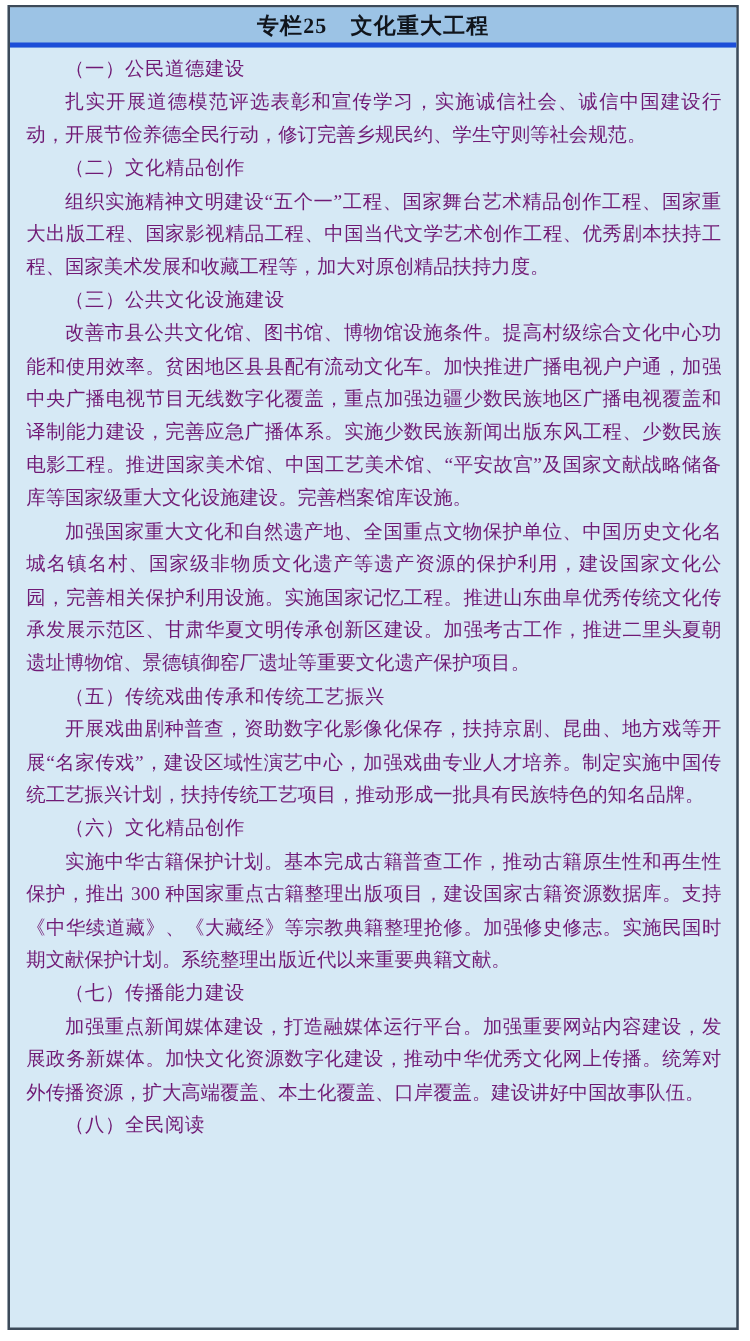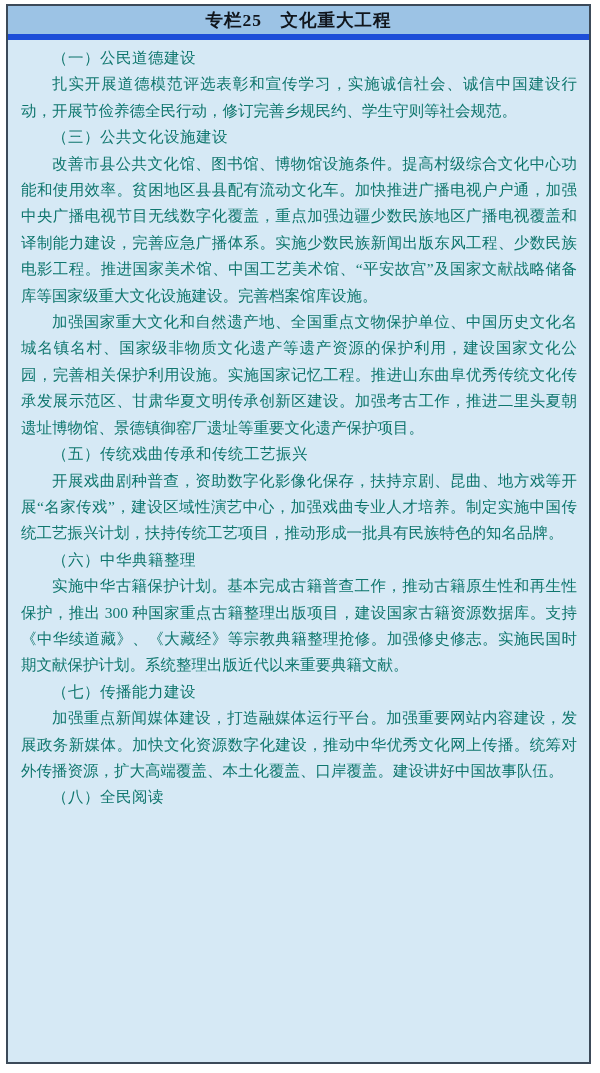--- a/index.html
+++ b/index.html
@@ -16,34 +16,34 @@
     left: 6px;
     top: 4px;
     width: 585px;
     height: 1060px;
     border: 2px solid #3c4a59;
     background: #d6e9f5;
     box-sizing: border-box;
   }
   .panel-header {
     background: #9cc3e5;
-    border-bottom: 6px solid #1d4ed8;
+    border-bottom: 4px solid #1d4ed8;
     height: 28px;
     line-height: 28px;
     text-align: center;
     font-weight: bold;
     font-size: 17.5px;
     color: #10151c;
     letter-spacing: 1px;
   }
   .panel-body {
     padding: 5px 12px 0 13px;
     font-size: 15.5px;
     line-height: 26.4px;
-    color: #0f766e;
+    color: #701a75;
     text-align: justify;
   }
   .section-heading {
     text-indent: 2em;
     letter-spacing: 0.5px;
   }
   .section-paragraph {
     margin: 0;
     text-indent: 2em;
     font-family: Liberation Serif, serif;
@@ -54,37 +54,41 @@
 
 <div class="panel">
   <div class="panel-header">专栏25　文化重大工程</div>
   <div class="panel-body">
 
     <div class="section">
       <div class="section-heading">（一）公民道德建设</div>
       <p class="section-paragraph">扎实开展道德模范评选表彰和宣传学习，实施诚信社会、诚信中国建设行动，开展节俭养德全民行动，修订完善乡规民约、学生守则等社会规范。</p>
     </div>
 
+    <div class="section">
+      <div class="section-heading">（二）文化精品创作</div>
+      <p class="section-paragraph">组织实施精神文明建设“五个一”工程、国家舞台艺术精品创作工程、国家重大出版工程、国家影视精品工程、中国当代文学艺术创作工程、优秀剧本扶持工程、国家美术发展和收藏工程等，加大对原创精品扶持力度。</p>
+    </div>
 
     <div class="section">
       <div class="section-heading">（三）公共文化设施建设</div>
       <p class="section-paragraph">改善市县公共文化馆、图书馆、博物馆设施条件。提高村级综合文化中心功能和使用效率。贫困地区县县配有流动文化车。加快推进广播电视户户通，加强中央广播电视节目无线数字化覆盖，重点加强边疆少数民族地区广播电视覆盖和译制能力建设，完善应急广播体系。实施少数民族新闻出版东风工程、少数民族电影工程。推进国家美术馆、中国工艺美术馆、“平安故宫”及国家文献战略储备库等国家级重大文化设施建设。完善档案馆库设施。</p>
     </div>
 
     <div class="section">
       <p class="section-paragraph">加强国家重大文化和自然遗产地、全国重点文物保护单位、中国历史文化名城名镇名村、国家级非物质文化遗产等遗产资源的保护利用，建设国家文化公园，完善相关保护利用设施。实施国家记忆工程。推进山东曲阜优秀传统文化传承发展示范区、甘肃华夏文明传承创新区建设。加强考古工作，推进二里头夏朝遗址博物馆、景德镇御窑厂遗址等重要文化遗产保护项目。</p>
     </div>
 
     <div class="section">
       <div class="section-heading">（五）传统戏曲传承和传统工艺振兴</div>
       <p class="section-paragraph">开展戏曲剧种普查，资助数字化影像化保存，扶持京剧、昆曲、地方戏等开展“名家传戏”，建设区域性演艺中心，加强戏曲专业人才培养。制定实施中国传统工艺振兴计划，扶持传统工艺项目，推动形成一批具有民族特色的知名品牌。</p>
     </div>
 
     <div class="section">
-      <div class="section-heading">（六）中华典籍整理</div>
+      <div class="section-heading">（六）文化精品创作</div>
       <p class="section-paragraph">实施中华古籍保护计划。基本完成古籍普查工作，推动古籍原生性和再生性保护，推出 300 种国家重点古籍整理出版项目，建设国家古籍资源数据库。支持《中华续道藏》、《大藏经》等宗教典籍整理抢修。加强修史修志。实施民国时期文献保护计划。系统整理出版近代以来重要典籍文献。</p>
     </div>
 
     <div class="section">
       <div class="section-heading">（七）传播能力建设</div>
       <p class="section-paragraph">加强重点新闻媒体建设，打造融媒体运行平台。加强重要网站内容建设，发展政务新媒体。加快文化资源数字化建设，推动中华优秀文化网上传播。统筹对外传播资源，扩大高端覆盖、本土化覆盖、口岸覆盖。建设讲好中国故事队伍。</p>
     </div>
 
     <div class="section">
       <div class="section-heading">（八）全民阅读</div>

